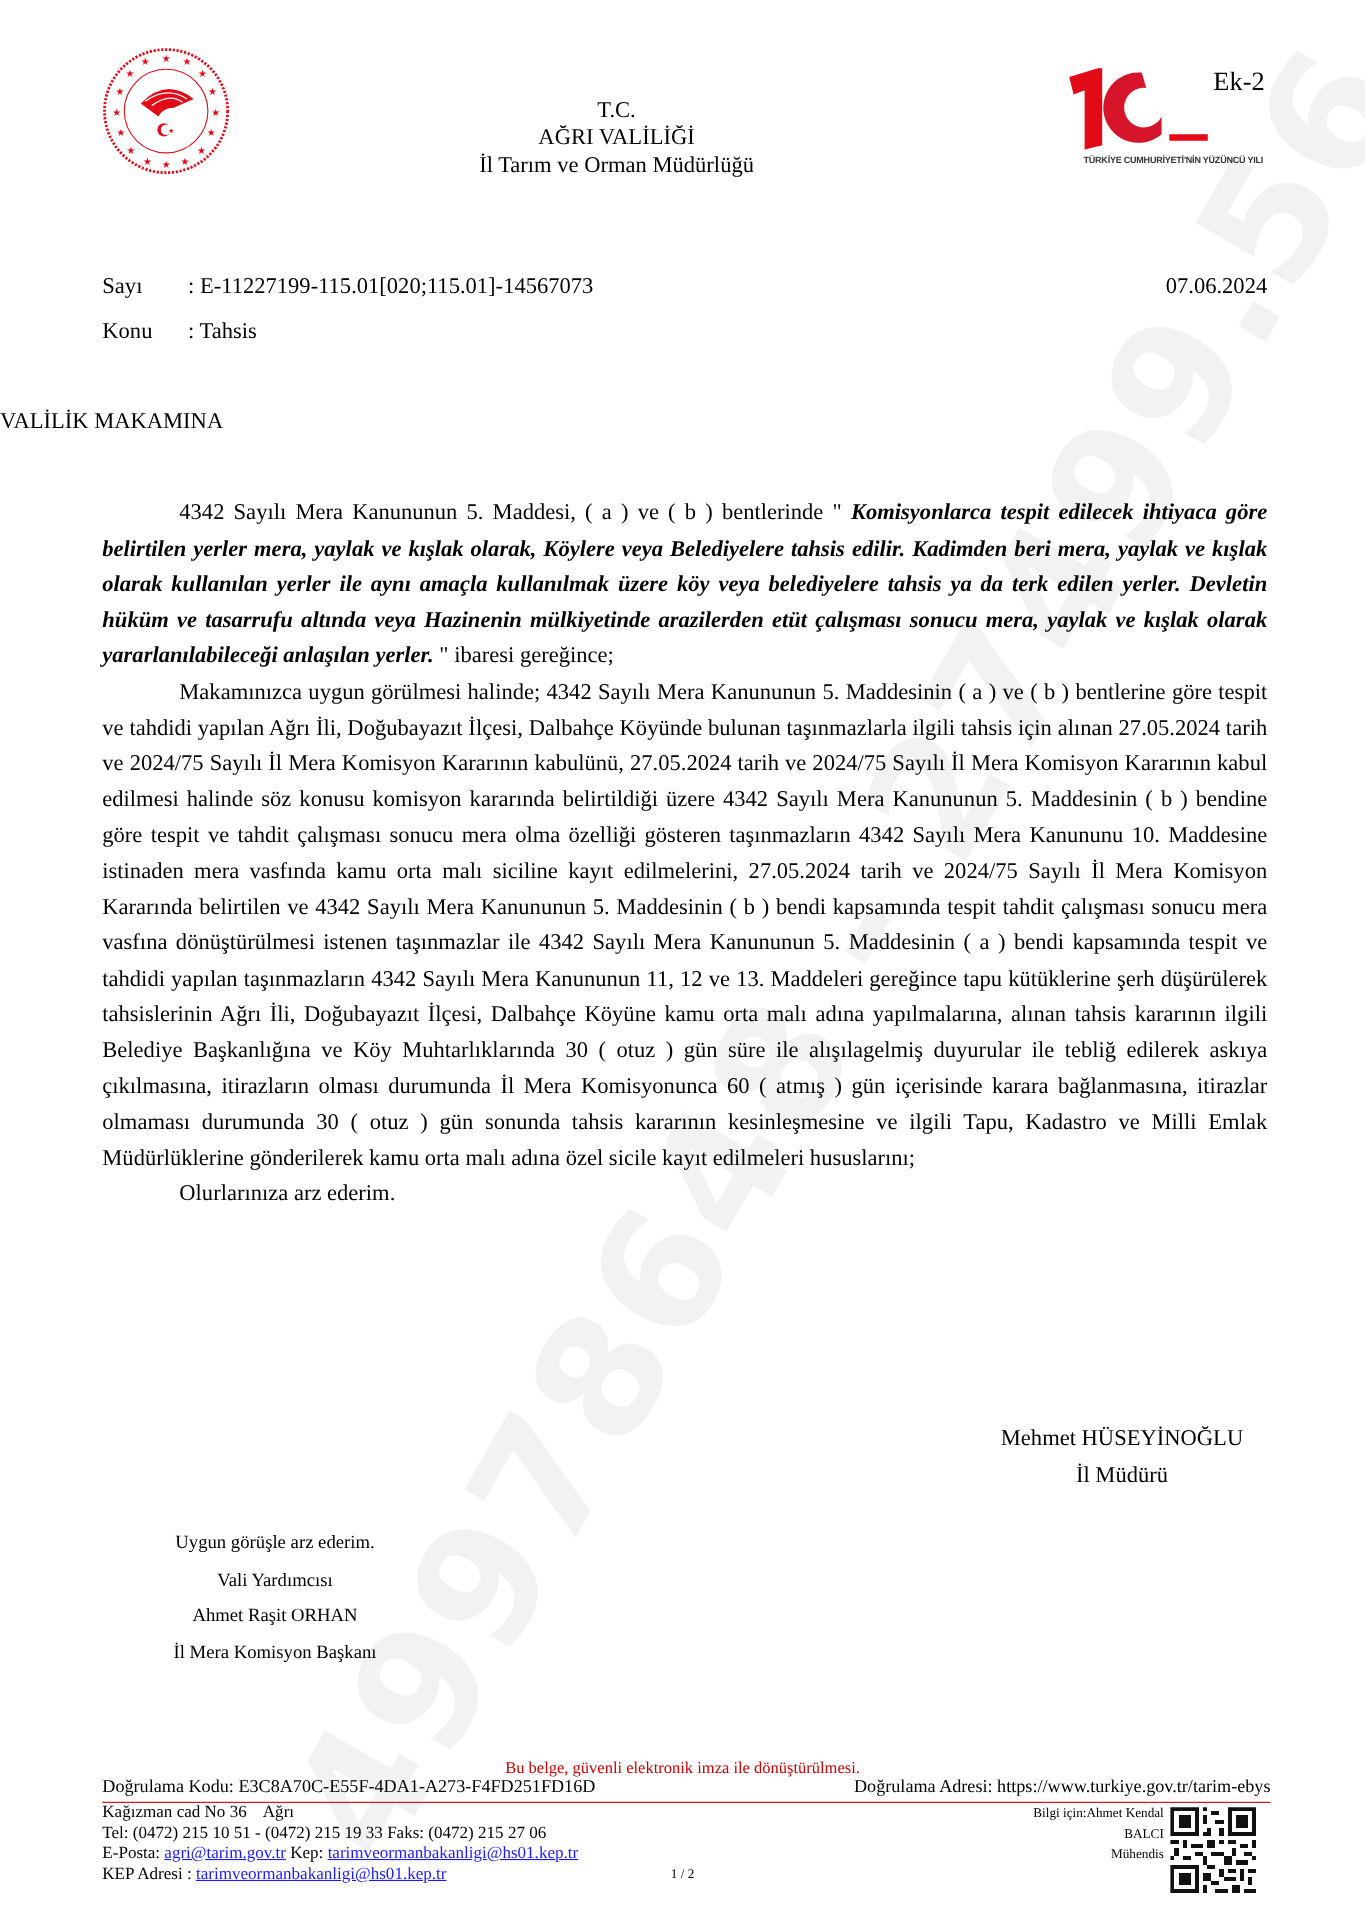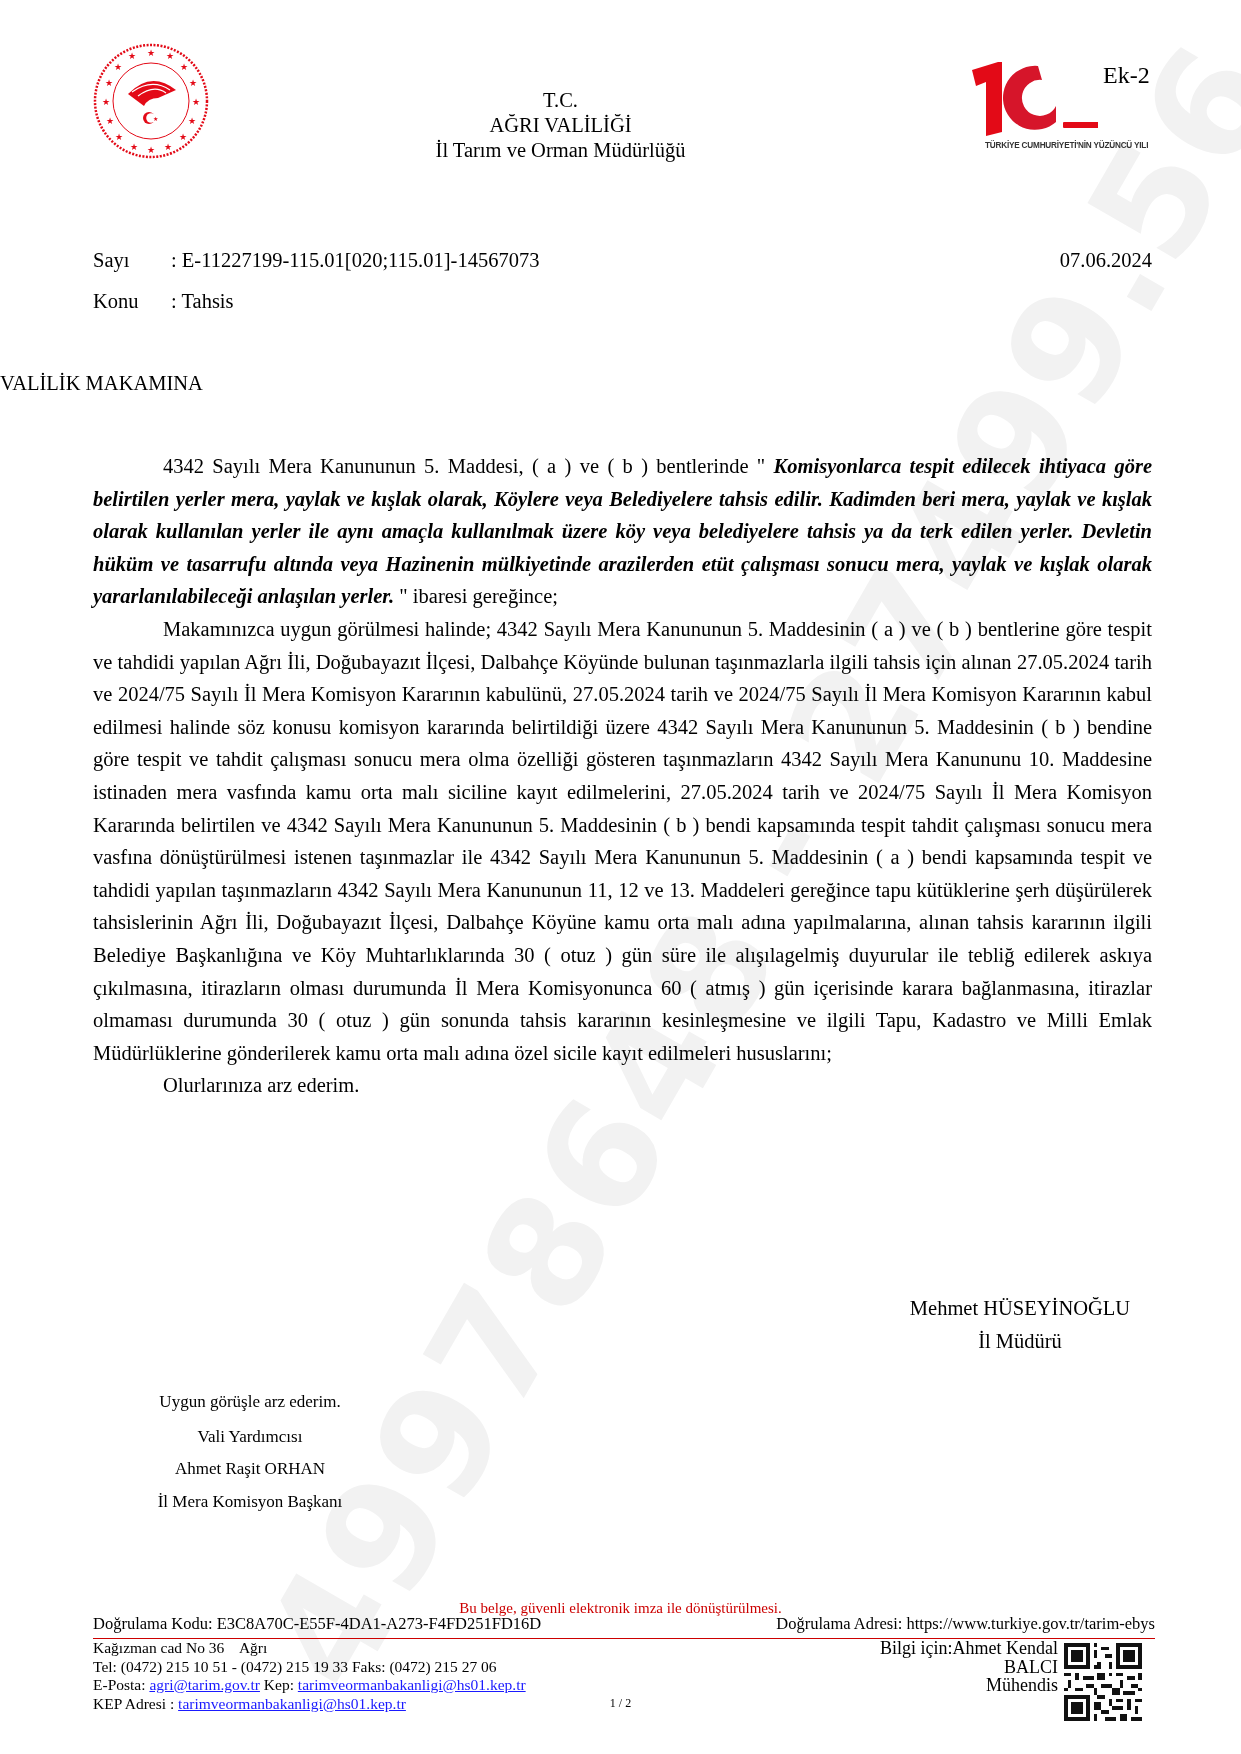--- a/index.html
+++ b/index.html
@@ -38,21 +38,21 @@
 
   .sig-right { left: 870px; top: 1292px; width: 300px; text-align: center; font-size: 20.5px; line-height: 33px; }
   .sig-left { left: 100px; top: 1386px; width: 300px; text-align: center; font-size: 17px; line-height: 32.5px; }
   .sig-left .first { margin-bottom: 2px; }
 
   .ebanner { left: 0; width: 1241px; top: 1600px; text-align: center; color: #cc0000; font-size: 15px; }
   .verify { left: 93px; top: 1614px; width: 1062px; font-size: 16.5px; border-bottom: 1.5px solid #cc0000; padding-bottom: 4px; display: flex; justify-content: space-between; }
 
   .contact { left: 93px; top: 1639px; font-size: 15.5px; line-height: 18.5px; }
   .contact a { color: #1a1aff; text-decoration: underline; }
-  .info { left: 830px; top: 1639px; width: 228px; font-size: 18px; line-height: 18.5px; text-align: right; }
+  .info { left: 830px; top: 1639px; width: 228px; font-size: 12px; line-height: 18.5px; text-align: right; }
   .qr { left: 1064px; top: 1643px; width: 78px; height: 78px; }
 
   .page-no { left: 0; width: 1241px; top: 1696px; text-align: center; font-size: 12px; }
 </style>
 </head>
 <body>
 
 <div class="watermark">49978648 - 27499.56</div>
 
 <div class="layer seal">

